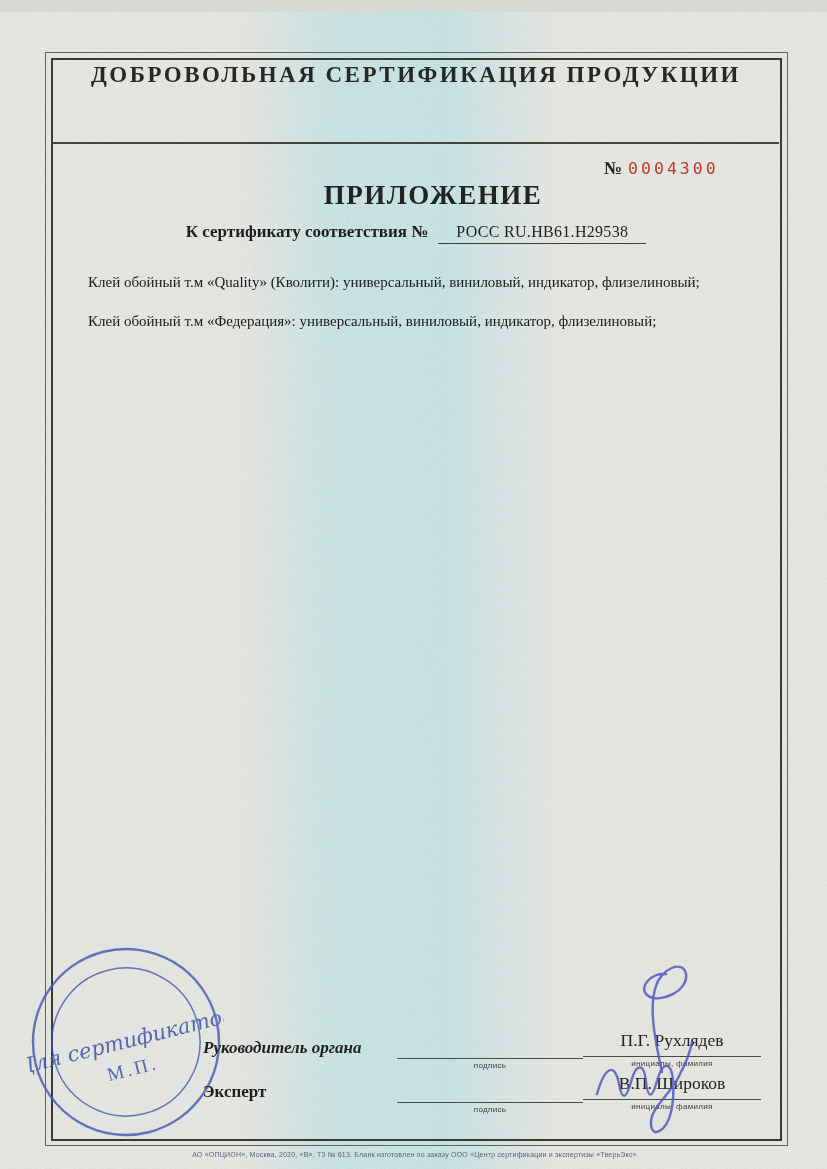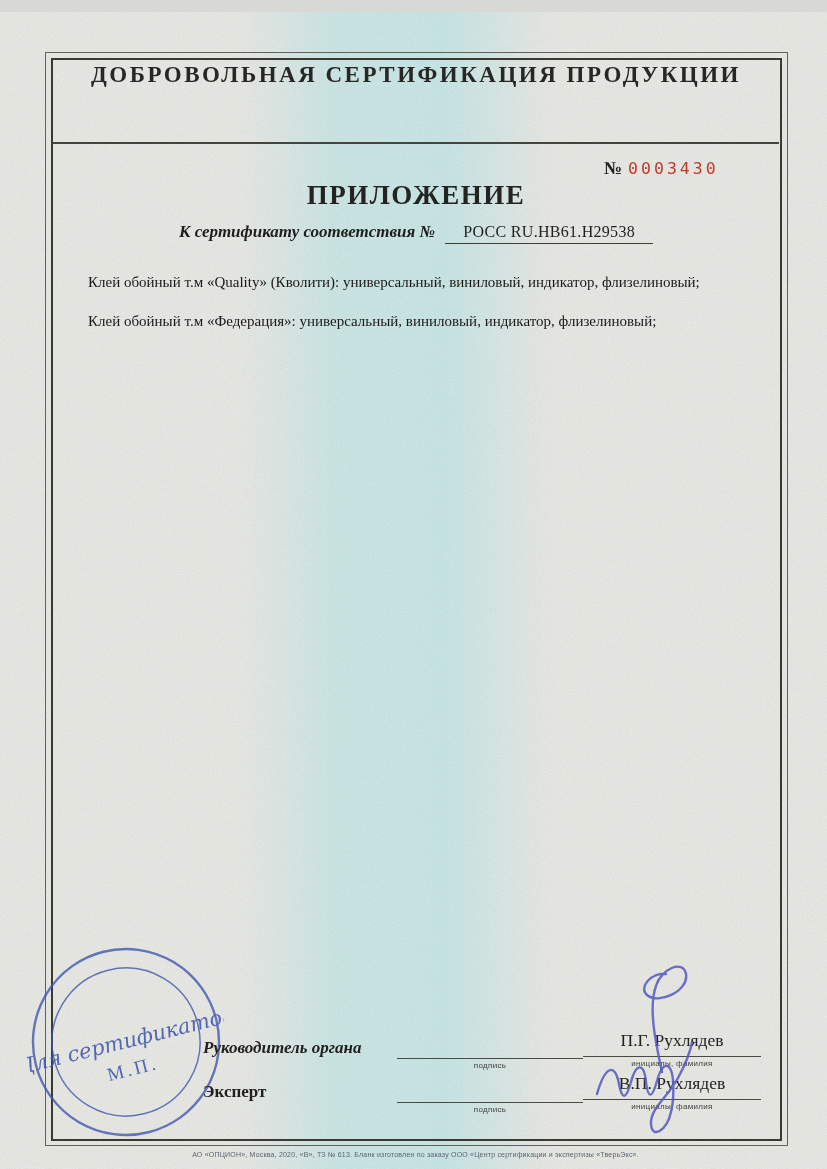--- a/index.html
+++ b/index.html
@@ -25,25 +25,25 @@
     font-family:"Liberation Serif", serif;
   }
   .divider{position:absolute;left:53px;top:130px;width:726px;border-top:2px solid #45453e;}
   .doc-number{position:absolute;left:604px;top:146px;font-size:18px;white-space:nowrap;}
   .doc-number .prefix{font-weight:bold;color:#222;}
   .doc-number .value{
     font-family:"DejaVu Sans Mono", monospace;font-size:16.5px;letter-spacing:3px;
     color:var(--serial-red,#c0392b);margin-left:6px;
   }
   .appendix-title{
-    position:absolute;left:53px;top:168px;width:726px;margin:0;text-align:center;
+    position:absolute;left:70px;top:168px;width:726px;margin:0;text-align:center;
     font-size:27px;font-weight:bold;letter-spacing:1.5px;color:#232321;
   }
   .cert-ref{position:absolute;left:53px;top:210px;width:726px;text-align:center;font-size:17px;}
-  .cert-ref .label{font-weight:bold;font-style:italic;}
+  .cert-ref .label{font-weight:bold;}
   .cert-ref .value{
     display:inline-block;border-bottom:1.5px solid #3e3e38;padding:0 18px 2px;margin-left:10px;
     font-size:16px;letter-spacing:.3px;
   }
   .products{position:absolute;left:88px;top:260px;width:688px;}
   .products p{margin:0 0 18px;font-size:15px;line-height:1.38;color:#191917;}
   
   .stamp{position:absolute;left:26px;top:930px;width:200px;height:200px;transform:rotate(-14deg);opacity:.88;}
   .stamp text{fill:var(--stamp-blue,#3f56ae);}
   .stamp .ring{font-family:"Liberation Sans", sans-serif;font-size:11.6px;letter-spacing:1.6px;}
@@ -93,21 +93,21 @@
     <rect width="827" height="1169" filter="url(#paperNoise)" opacity="0.55"></rect>
   </svg>
 
   <div class="border-outer"></div>
   <div class="border-inner"></div>
 
   <h1 class="header-title">ДОБРОВОЛЬНАЯ СЕРТИФИКАЦИЯ ПРОДУКЦИИ</h1>
   <div class="divider"></div>
 
   <div class="doc-number">
-    <span class="prefix">№</span><span class="value">0003430</span>
+    <span class="prefix">№</span><span class="value">0004300</span>
   </div>
 
   <h2 class="appendix-title">ПРИЛОЖЕНИЕ</h2>
 
   <div class="cert-ref">
     <span class="label">К сертификату соответствия №</span><span class="value">РОСС RU.HB61.H29538</span>
   </div>
 
   <div class="products">
     <p>Клей обойный т.м «Quality» (Кволити): универсальный, виниловый, индикатор, флизелиновый;</p>
@@ -142,21 +142,21 @@
   <div class="role-label role-1">Руководитель органа</div>
   <div class="sig-line sig-line-1"></div>
   <div class="line-caption cap-sign-1">подпись</div>
   <div class="signatory-name name-1">П.Г. Рухлядев</div>
   <div class="sig-line name-line-1"></div>
   <div class="line-caption cap-name-1">инициалы, фамилия</div>
 
   <div class="role-label role-2">Эксперт</div>
   <div class="sig-line sig-line-2"></div>
   <div class="line-caption cap-sign-2">подпись</div>
-  <div class="signatory-name name-2">В.П. Рухлядев</div>
+  <div class="signatory-name name-2">В.П. Широков</div>
   <div class="sig-line name-line-2"></div>
   <div class="line-caption cap-name-2">инициалы, фамилия</div>
 
   <svg class="ink ink-1" width="130" height="118" viewBox="0 0 130 118">
     <path d="M 64,114 C 58,86 50,50 58,28 C 63,11 85,1 88,16 C 91,33 60,47 49,37 C 40,29 54,14 68,16"></path>
   </svg>
   <svg class="ink ink-2" width="150" height="114" viewBox="0 0 150 114">
     <path d="M 14,62 C 22,34 32,30 36,52 C 39,68 43,68 48,50 C 53,31 61,30 63,50 C 65,67 69,67 74,49 C 79,30 88,28 90,48 C 91,62 90,72 88,80 C 84,98 69,108 68,92 C 67,77 84,66 95,46 C 102,33 107,22 109,10"></path>
   </svg>
 

